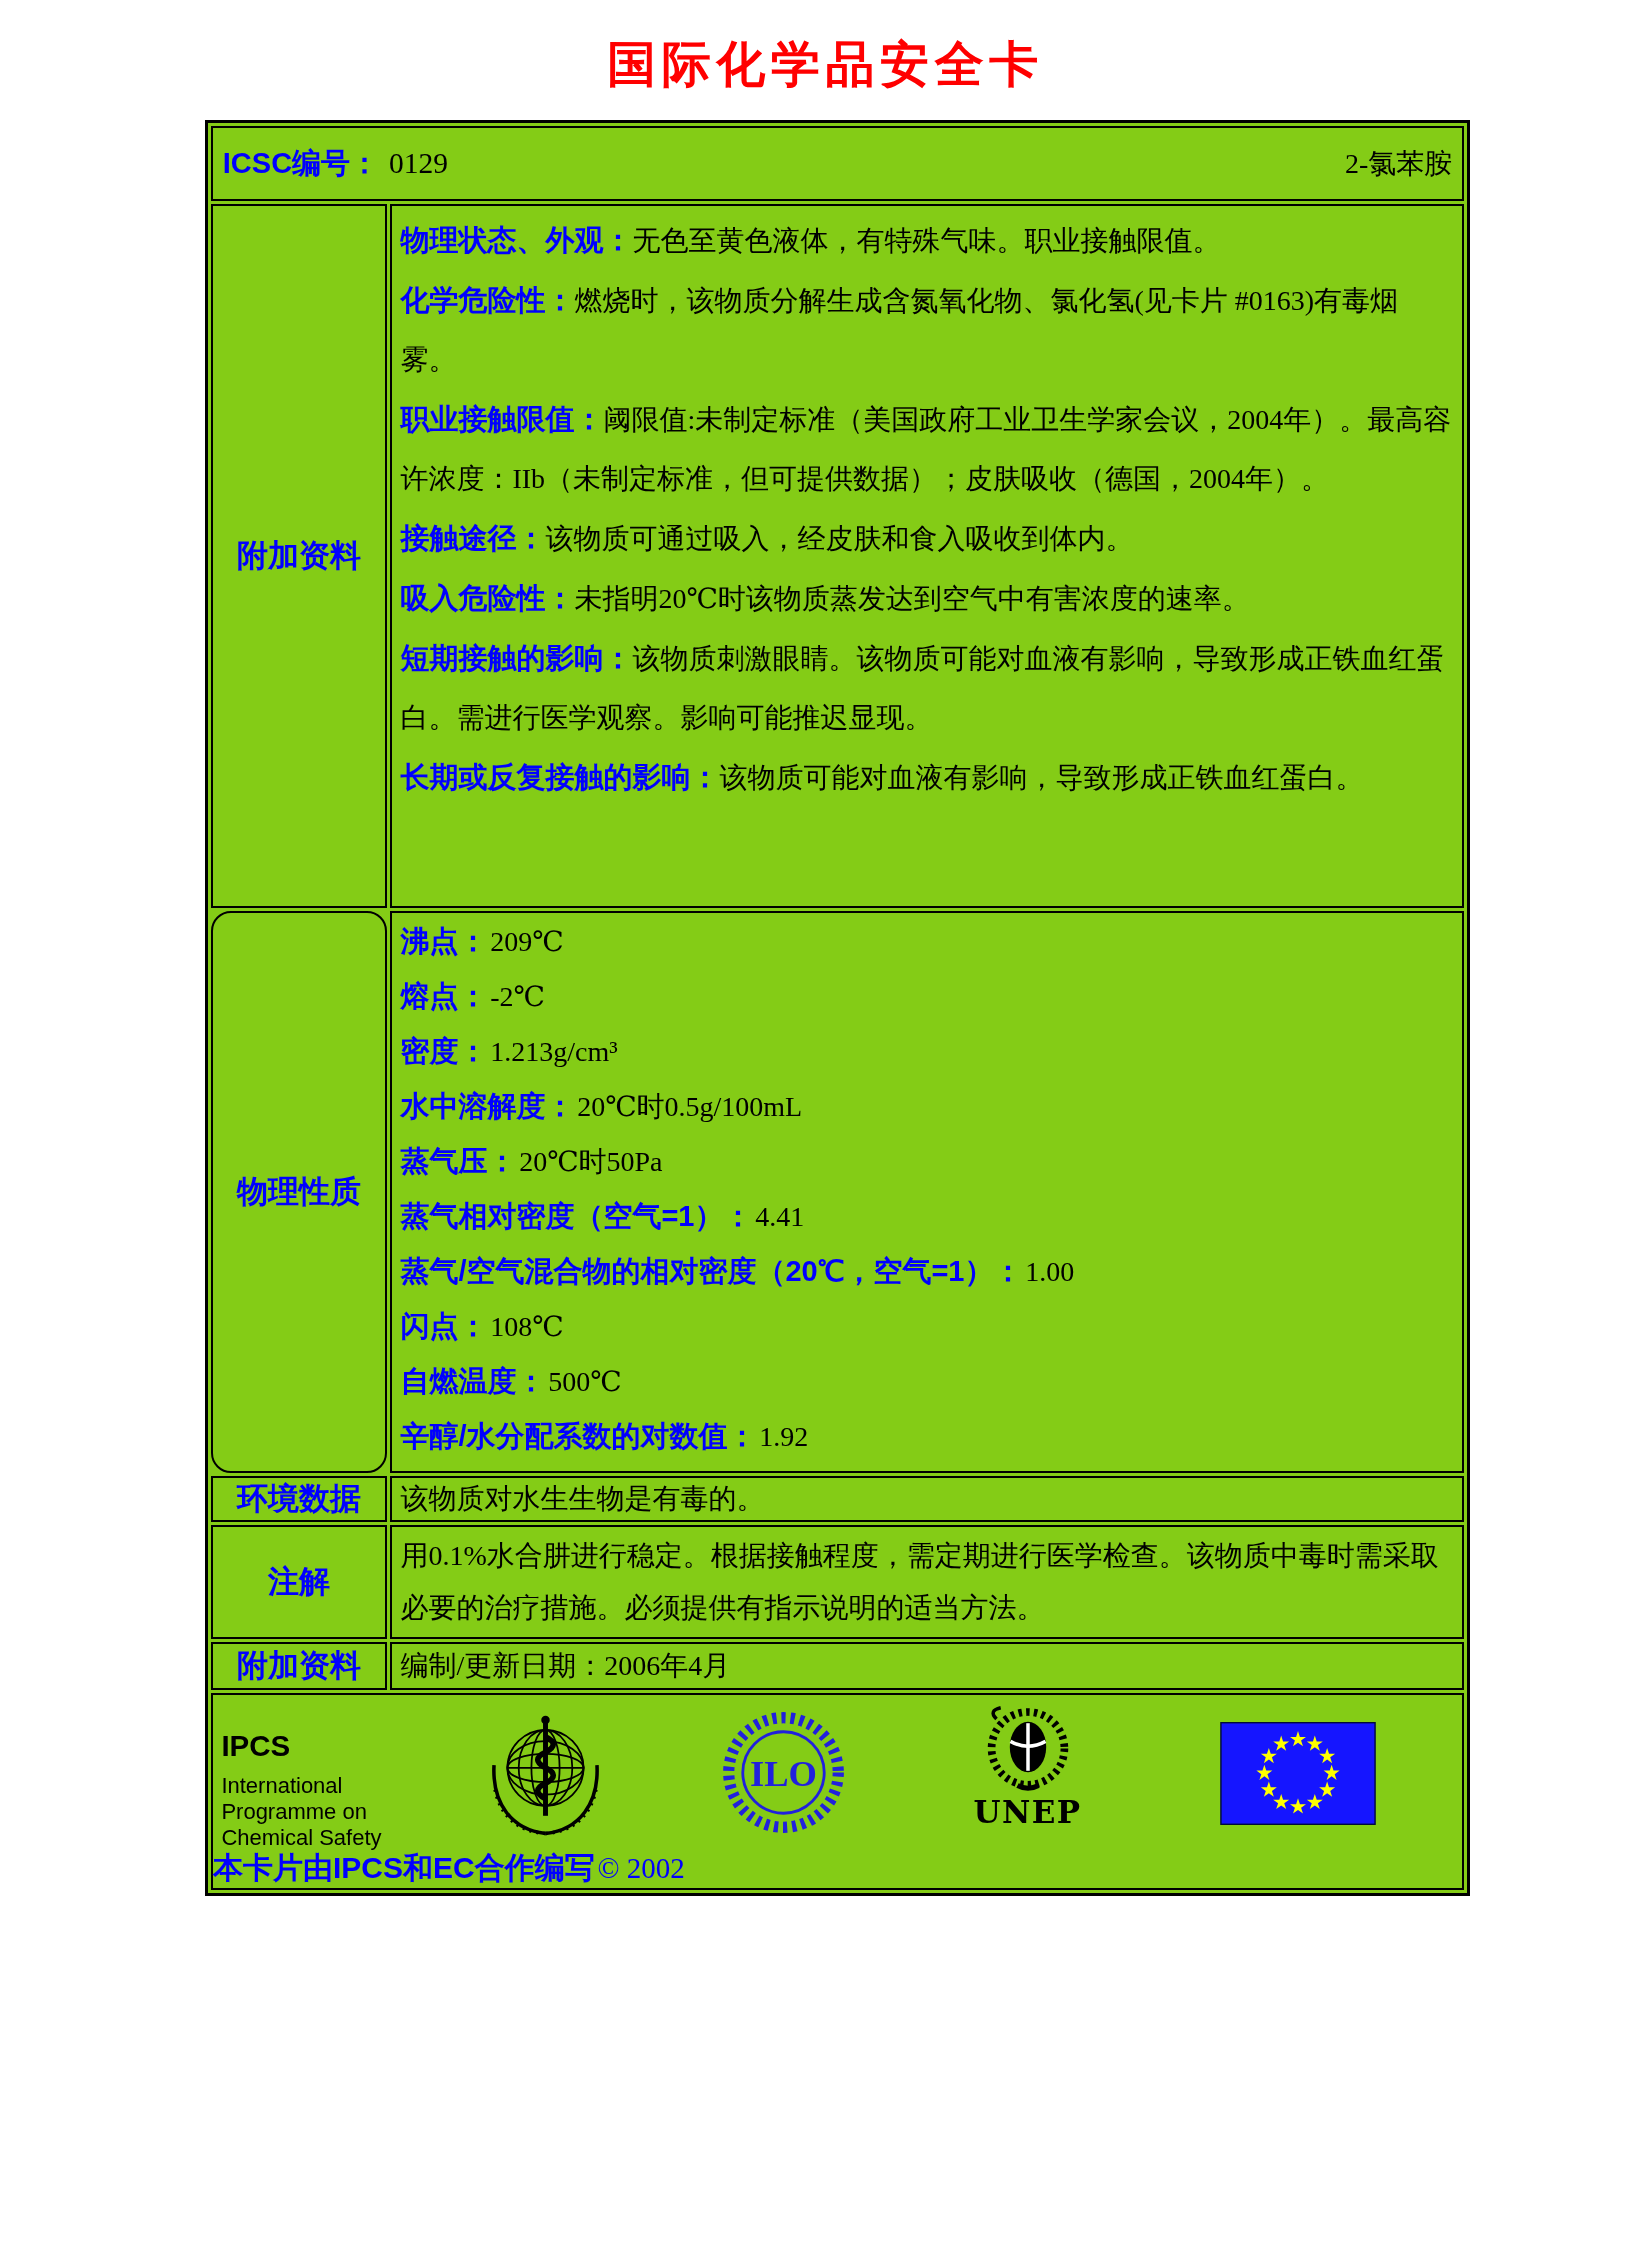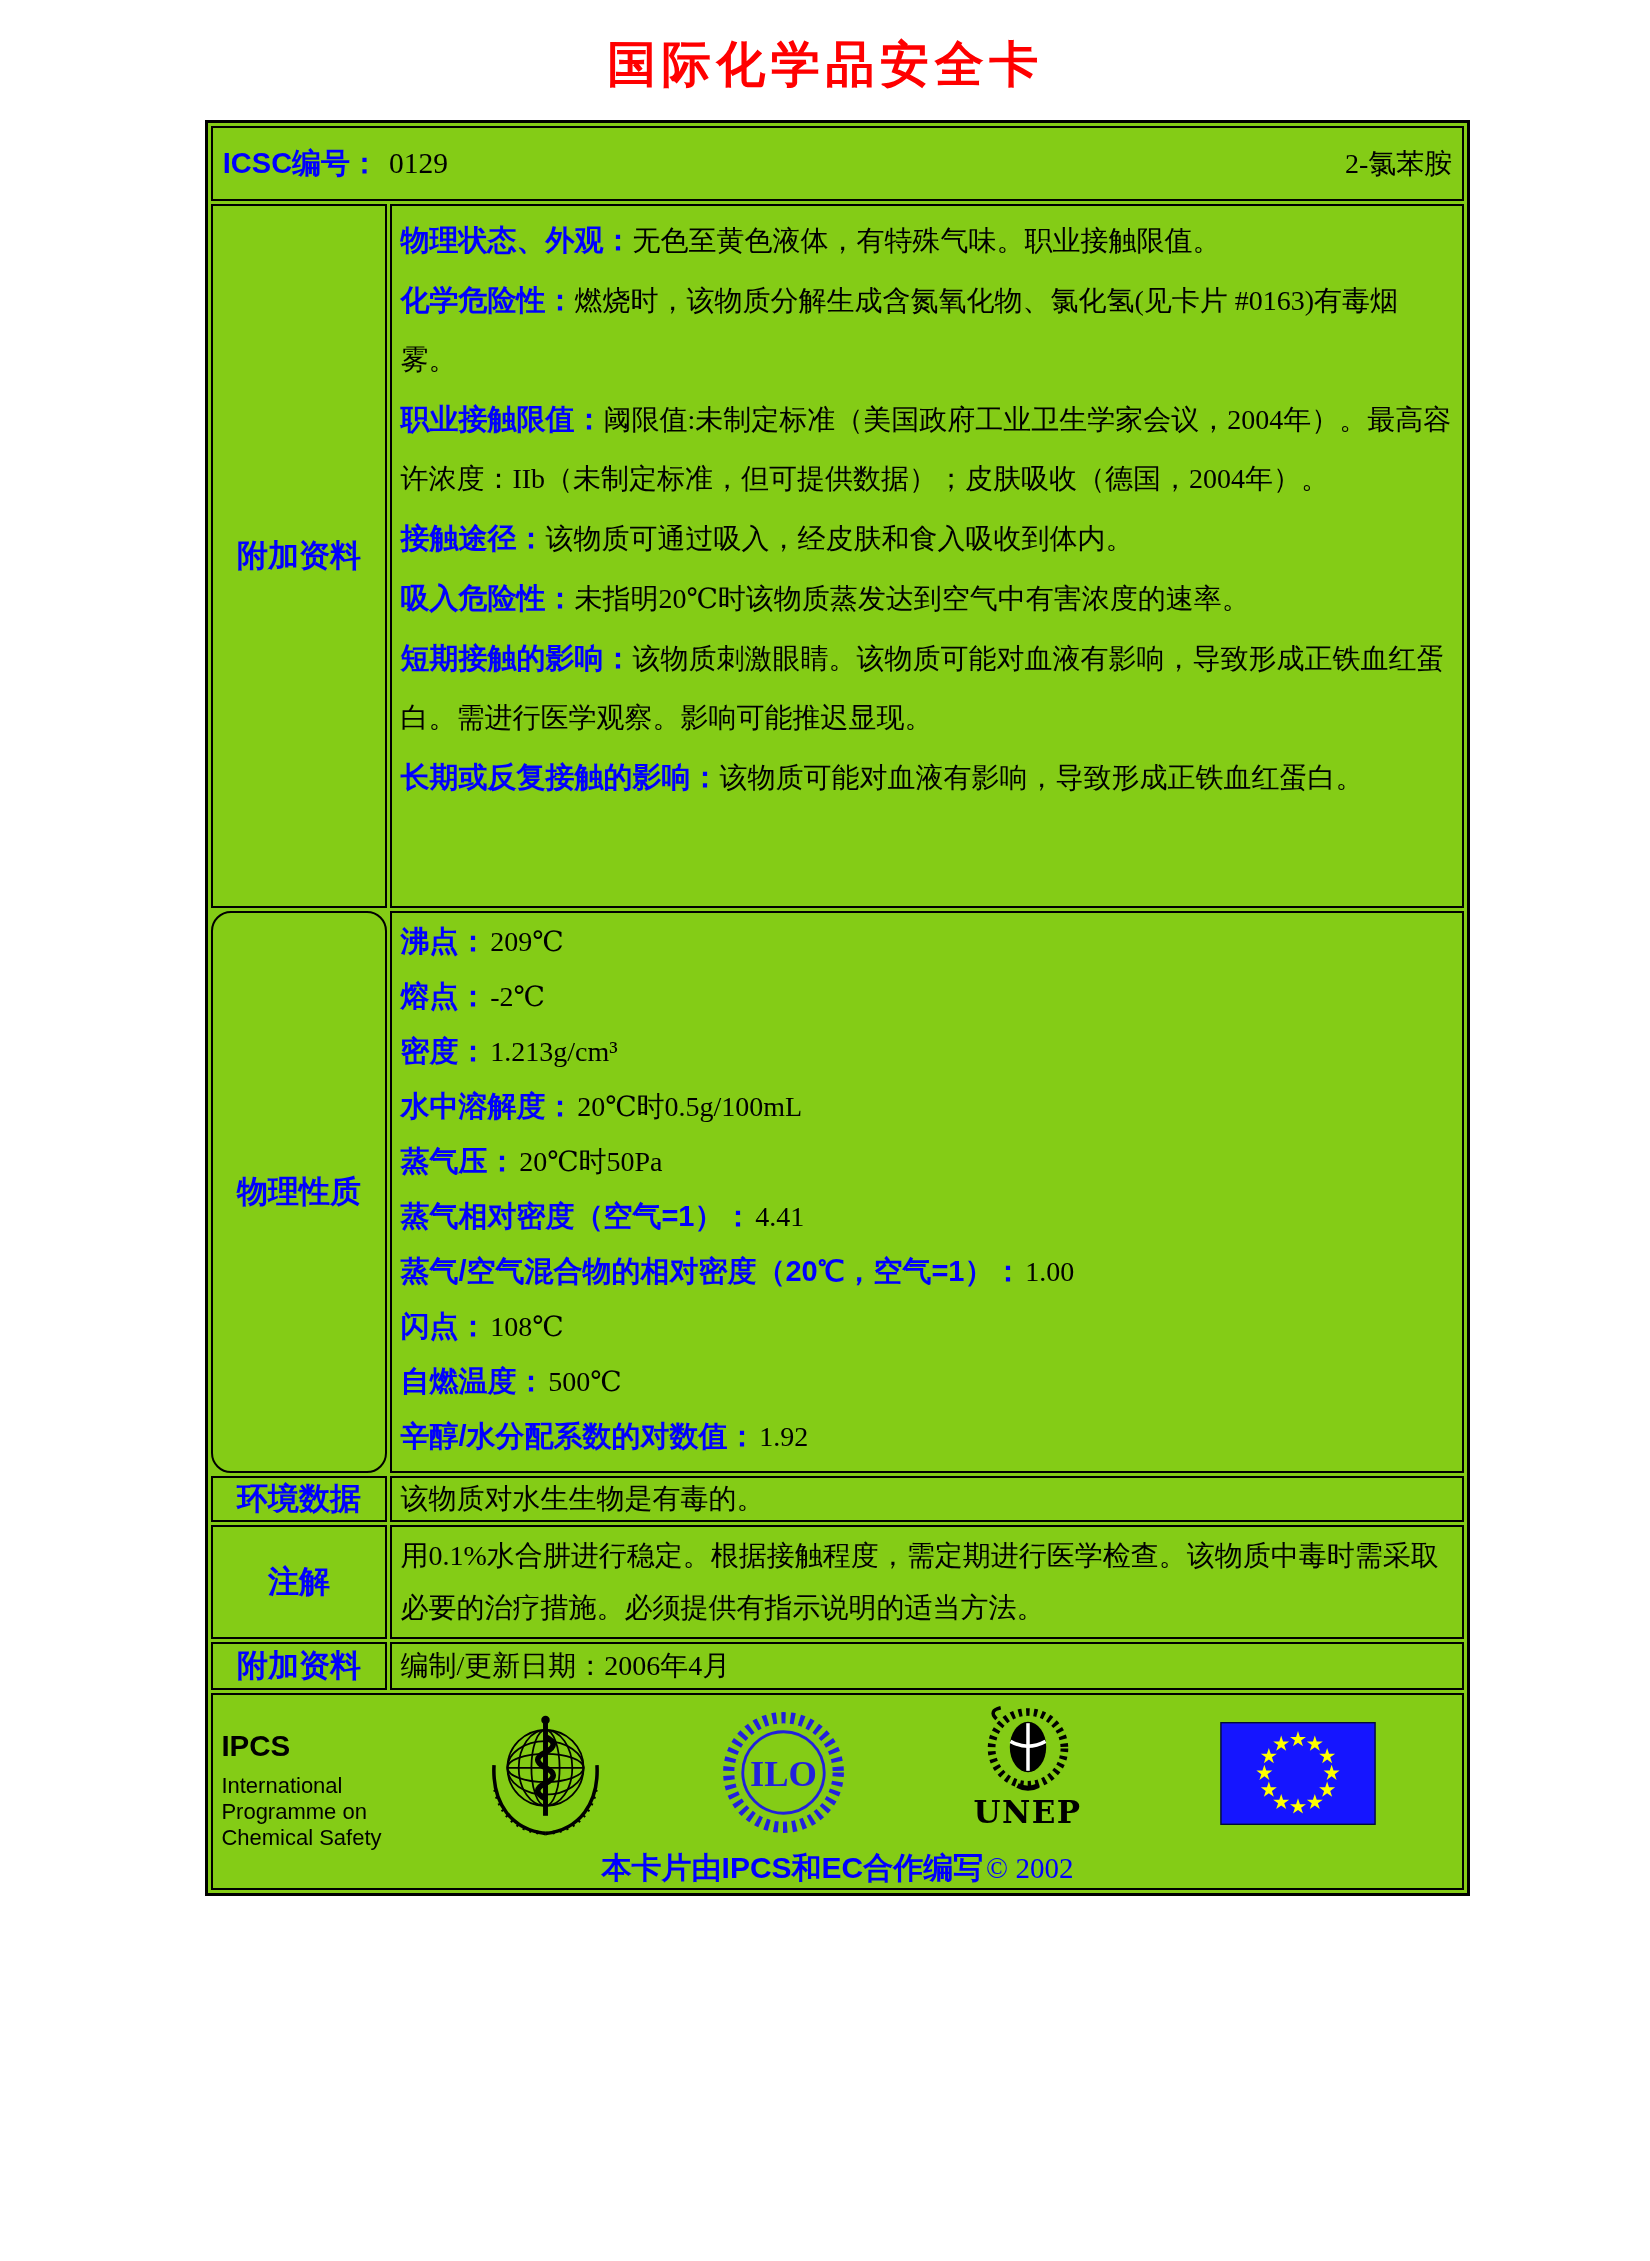--- a/index.html
+++ b/index.html
@@ -50,21 +50,21 @@
                 font-family: "Liberation Sans", sans-serif; color: #000; }
   .ipcs-title { font-weight: bold; font-size: 29.5px; margin-bottom: 9.8px; }
   .ipcs-line  { font-size: 22px; line-height: 26px; }
   .logo { position: absolute; }
   .who-logo { left: 262px; top: 8.4px; }
   .ilo-logo { left: 508px; top: 15.5px; }
   .unep-wrap { left: 751px; top: 9.8px; width: 127px; text-align: center; position: absolute; }
   .unep-text { font-family: "DejaVu Serif", serif; font-weight: bold; font-size: 31px;
                letter-spacing: 1.4px; margin-top: -4.2px; }
   .eu-flag { left: 1007px; top: 27px; position: absolute; }
-  .coop-note { position: absolute; left: 0; top: 153px; width: 100%; text-align: center; }
+  .coop-note { position: absolute; left: 0; top: 153px; width: 100%; }
   .coop-note .bold-part { color: #0000ff; font-weight: bold; font-size: 30px;
                           font-family: "Liberation Sans", sans-serif; }
   .coop-note .c-part { color: #0000ff; font-size: 29px; font-family: "Liberation Serif", serif; }
 
   .legal-cell { height: 72px; padding: 0 7px; font-size: 24.6px; }
   .legal-label { font-weight: bold; font-family: "Liberation Sans", sans-serif; font-size: 26px; }
 </style>
 </head>
 <body>
 

